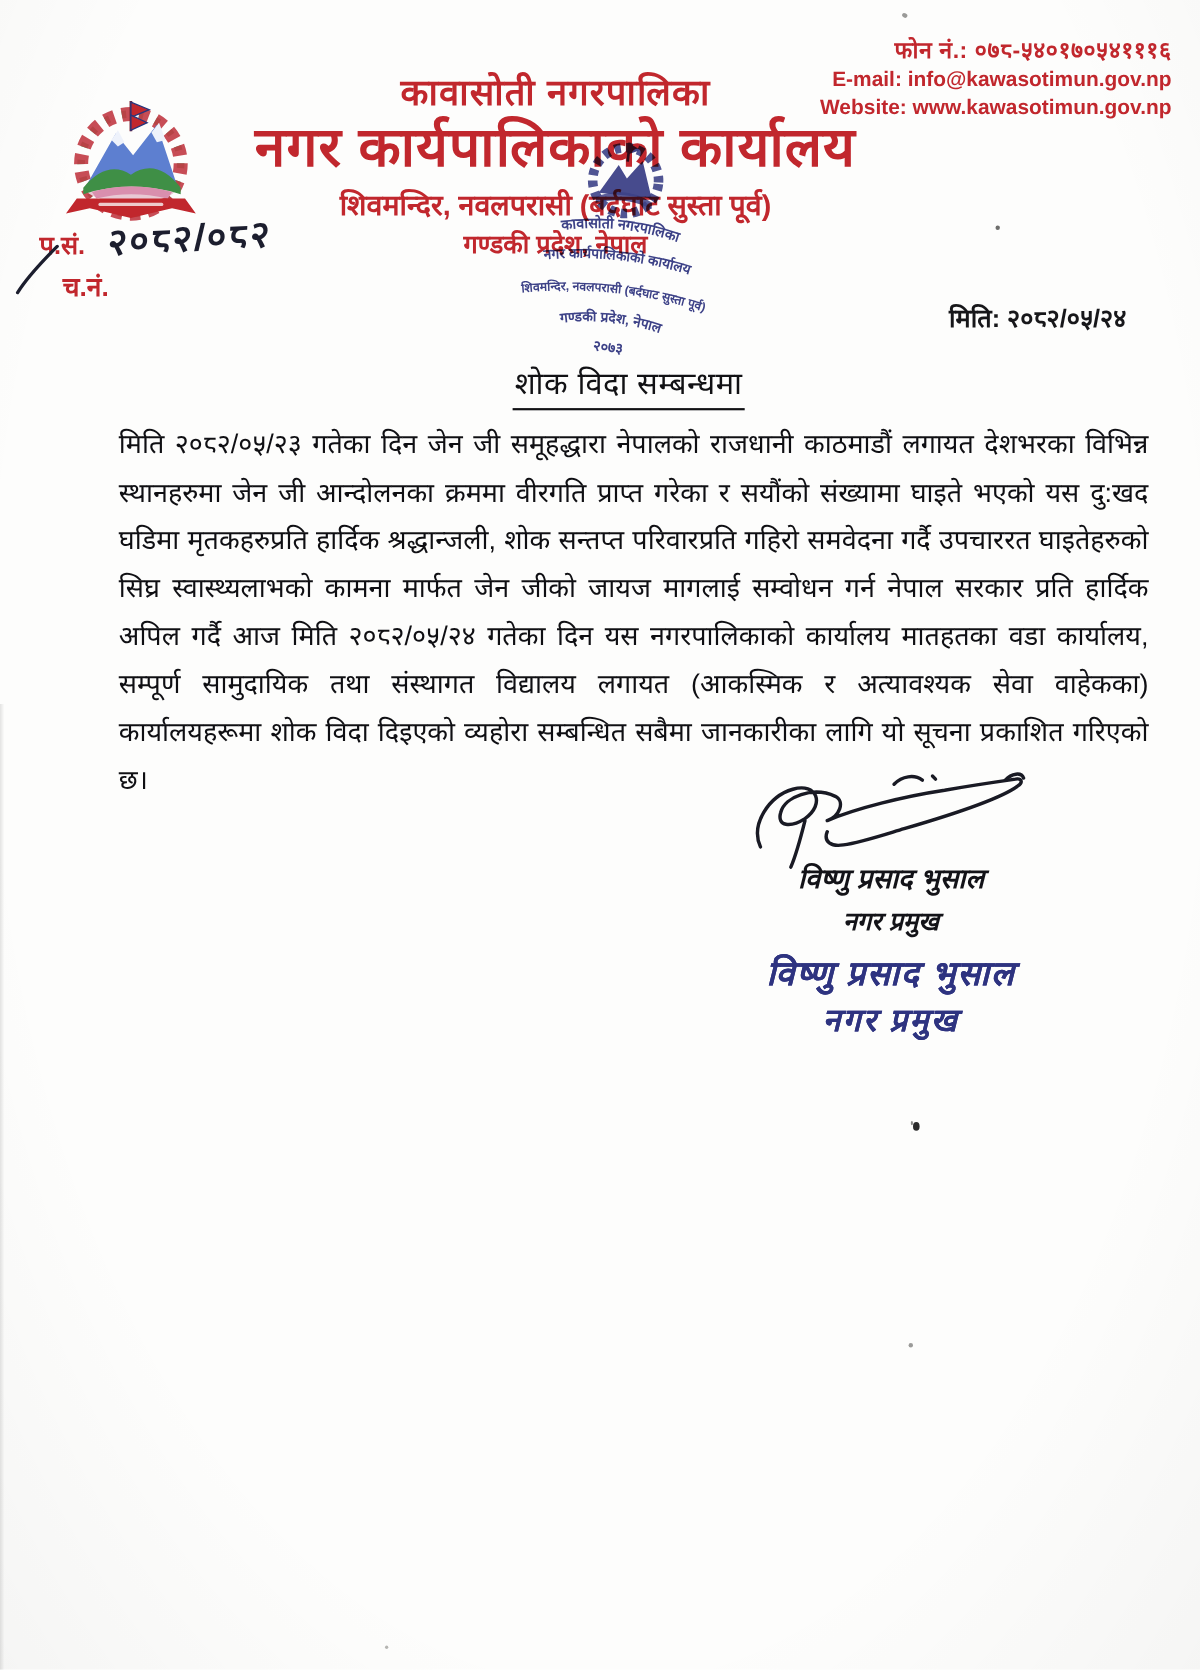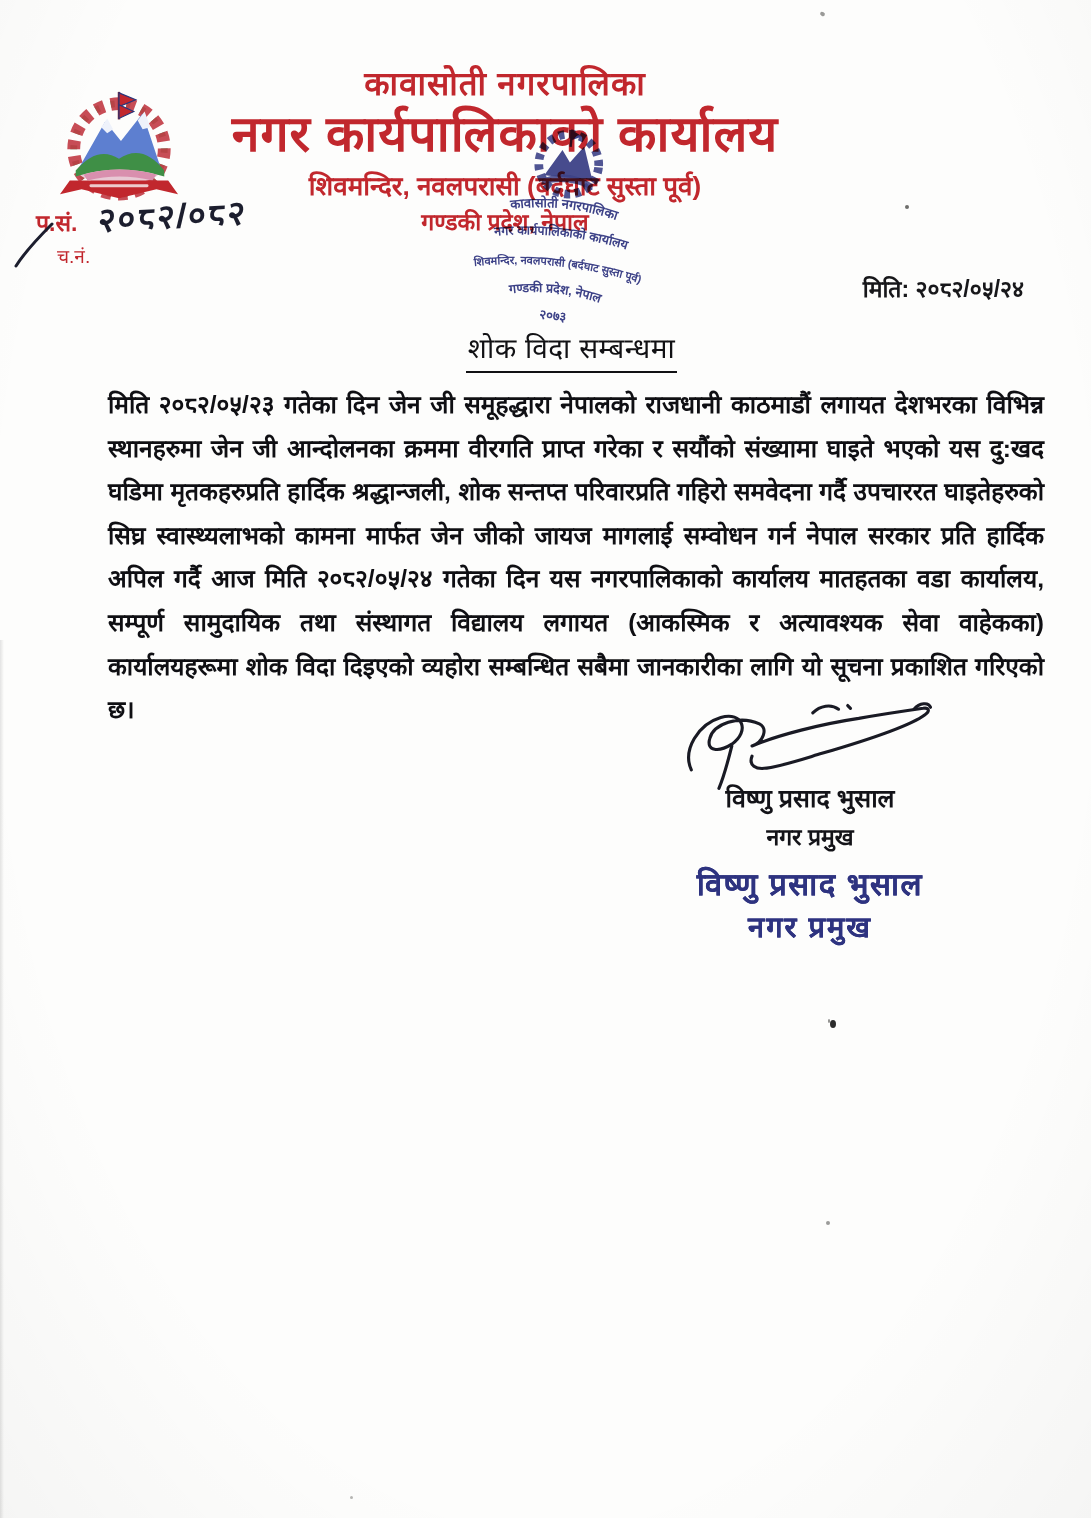--- a/index.html
+++ b/index.html
@@ -37,36 +37,36 @@
     transform:rotate(6deg);
     mix-blend-mode:multiply;opacity:.93;
   }
   
   .ps-label{position:absolute;left:36px;top:206px;color:#c1272d;font-size:23px;font-weight:bold;}
   .ps-value{
     position:absolute;left:98px;top:192px;color:#1c1e2e;
     font-size:34px;font-weight:600;letter-spacing:2px;
     transform:rotate(-3deg) skewX(-6deg);
   }
-  .ch-label{position:absolute;left:57px;top:243px;color:#c1272d;font-size:19px;font-weight:normal;}
+  .ch-label{position:absolute;left:57px;top:243px;color:#c1272d;font-size:24px;font-weight:bold;}
   .pen-stroke{position:absolute;left:12px;top:220px;width:56px;height:52px;}
   .date-line{position:absolute;right:67px;top:272px;color:#17171a;font-size:23px;font-weight:600;}
   
   .subject-wrap{position:absolute;left:0;right:0;top:328px;text-align:center;transform:translateX(26px);}
   .subject{
     display:inline-block;color:#111114;font-size:28px;font-weight:normal;
     border-bottom:2.5px solid #111114;padding:0 2px 5px 2px;letter-spacing:.5px;
   }
   .body-text{
     position:absolute;left:108px;top:383px;width:936px;
     color:#0f0f13;font-size:24.5px;line-height:43.6px;
-    text-align:justify;font-weight:700;
+    text-align:justify;font-weight:400;
   }
   
-  .sig-block{position:absolute;left:640px;top:700px;width:340px;text-align:center;}
+  .sig-block{position:absolute;left:640px;top:700px;width:340px;text-align:center;font-style:italic;}
   .sig-svg{display:block;margin:0 auto;width:290px;height:92px;}
   .sig-name{color:#131318;font-size:25px;font-weight:600;margin-top:-12px;}
   .sig-title{color:#131318;font-size:23px;font-weight:600;margin-top:6px;}
   .stamp-name{
     color:#2e3380;font-size:31px;font-weight:bold;letter-spacing:1.5px;margin-top:10px;
     text-shadow:0 0 .6px #2e3380;
   }
   .stamp-title{
     color:#2e3380;font-size:29px;font-weight:bold;letter-spacing:2px;margin-top:2px;
     text-shadow:0 0 .6px #2e3380;
@@ -102,20 +102,25 @@
     <path d="M34,92 Q70,82 108,92 L104,98 Q70,90 38,98 Z" fill="#d98fae"></path>
 
     <path d="M20,98 L120,98 L130,112 L108,107 L70,116 L32,107 L10,112 Z" fill="#c1272d"></path>
     <rect x="40" y="102" width="60" height="3" rx="1.5" fill="#f5e9ea" opacity=".85"></rect>
 
     <line x1="70" y1="8" x2="70" y2="36" stroke="#7a2030" stroke-width="2.5"></line>
     <path d="M70,9 L87,16 L70,23 Z" fill="#c1272d" stroke="#27357c" stroke-width="1.2"></path>
     <path d="M70,21 L85,28 L70,35 Z" fill="#c1272d" stroke="#27357c" stroke-width="1.2"></path>
   </svg>
 
+  <div class="contact">
+    <div class="np">फोन नं.: ०७८-५४०१७०५४१११६</div>
+    <div class="lat">E-mail: info@kawasotimun.gov.np</div>
+    <div class="lat">Website: www.kawasotimun.gov.np</div>
+  </div>
 
   <div class="hdr">
     <div class="muni">कावासोती नगरपालिका</div>
     <div class="office">नगर कार्यपालिकाको कार्यालय</div>
     <div class="addr">शिवमन्दिर, नवलपरासी (बर्दघाट सुस्ता पूर्व)</div>
     <div class="prov">गण्डकी प्रदेश, नेपाल</div>
   </div>
 
   <svg class="round-stamp" viewBox="0 0 240 218">
     <g fill="#2e3380" stroke="#2e3380">

